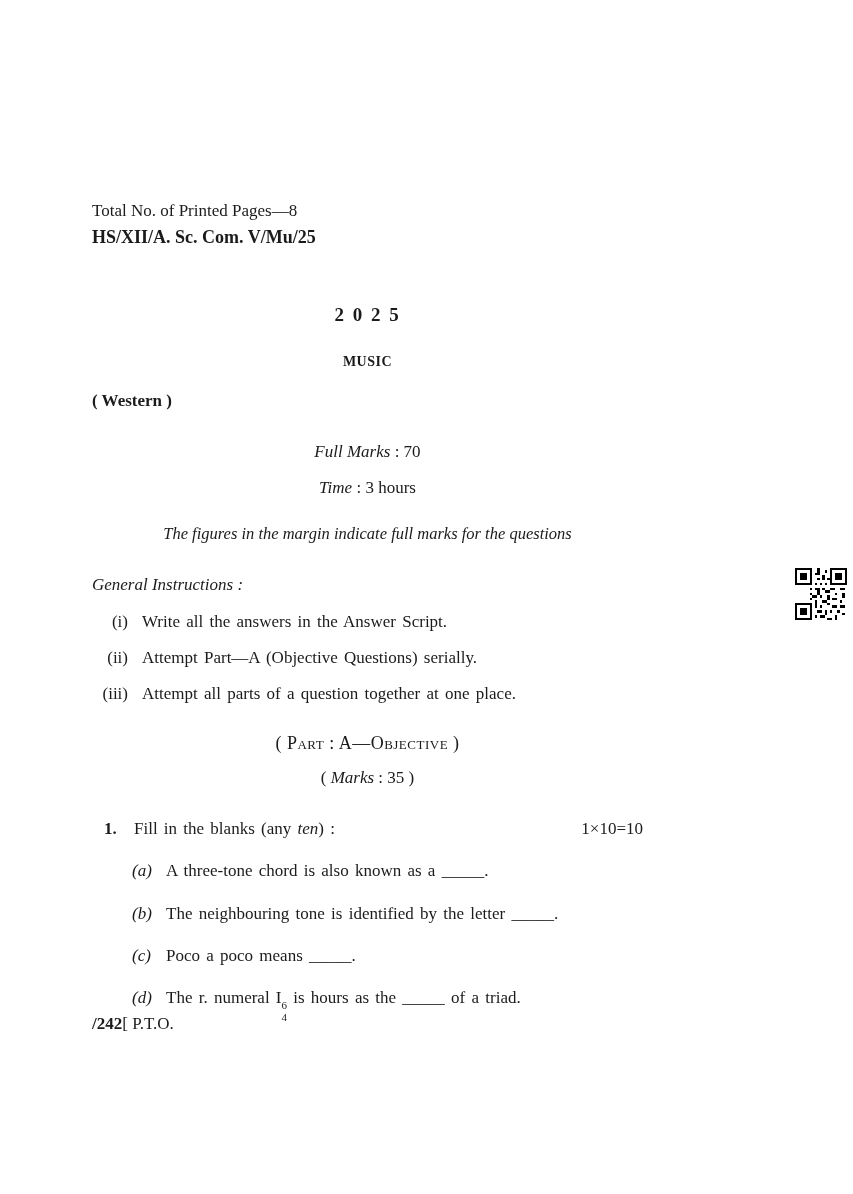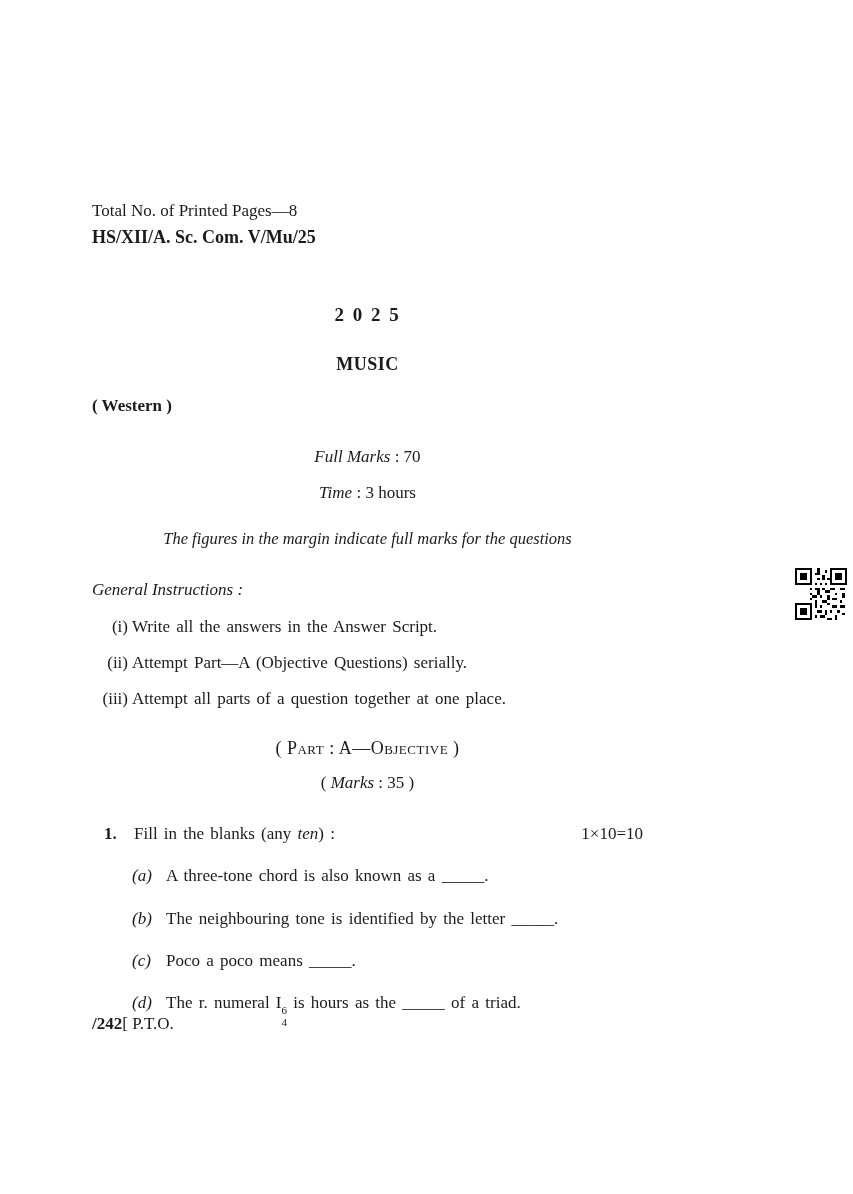--- a/index.html
+++ b/index.html
@@ -41,21 +41,21 @@
     margin-top: 54px;
     text-align: center;
     font-weight: bold;
     font-size: 19px;
     letter-spacing: 2px;
   }
   .subject {
     margin-top: 26px;
     text-align: center;
     font-weight: bold;
-    font-size: 18px;
+    font-size: 14px;
     letter-spacing: 0.5px;
   }
   .subtitle {
     margin-top: 20px;
     font-weight: bold;
     font-size: 17px;
   }
   .fullmarks {
     margin-top: 30px;
     text-align: center;
@@ -79,21 +79,21 @@
     margin-top: 15px;
     display: flex;
     word-spacing: 2px;
   }
   .inst-num {
     width: 36px;
     text-align: right;
     flex: none;
   }
   .inst-text {
-    padding-left: 4px;
+    padding-left: 14px;
     text-align: center;
   }
   .part-head {
     margin-top: 28px;
     text-align: center;
     font-variant: small-caps;
     font-size: 18px;
     letter-spacing: 0.5px;
   }
   .marks-head {

